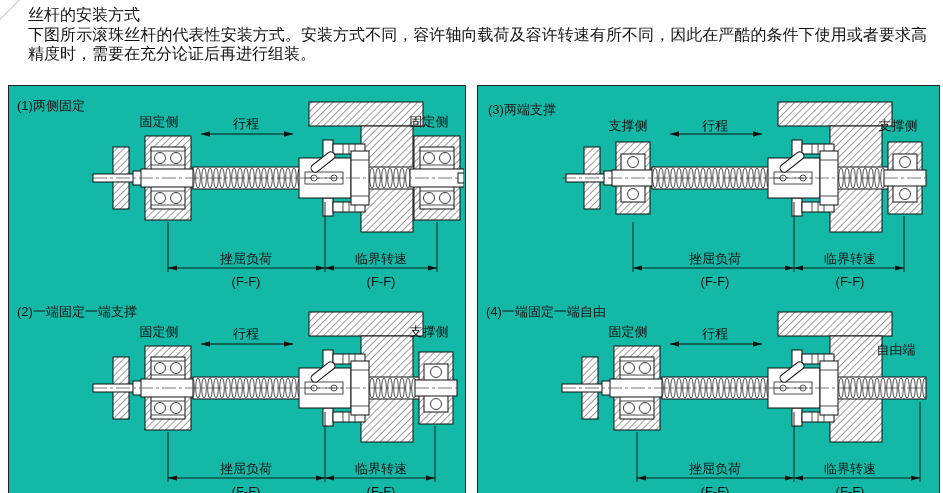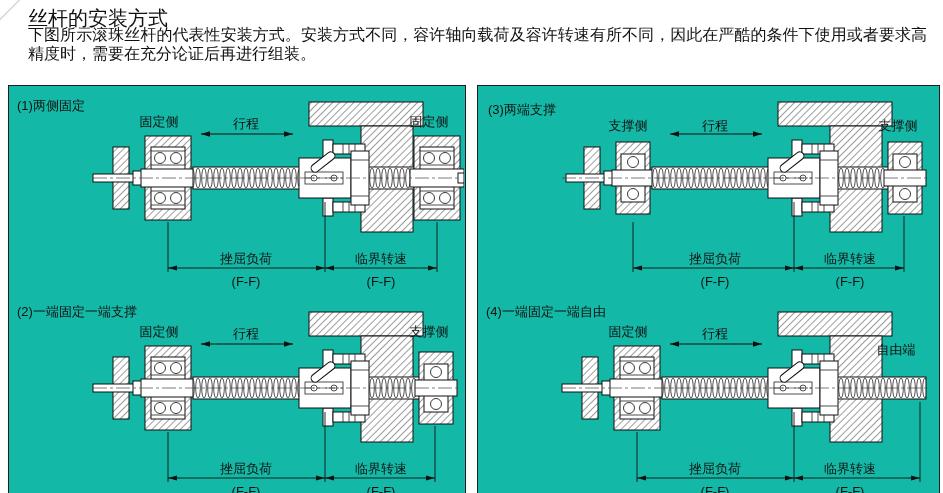--- a/index.html
+++ b/index.html
@@ -1,21 +1,21 @@
 <!DOCTYPE html>
 <html><head>
 <meta charset="utf-8">
 <style>
   html,body{margin:0;padding:0;}
   body{
     width:943px;height:493px;background:#fff;position:relative;overflow:hidden;
     font-family:"Liberation Sans","DejaVu Sans",sans-serif;color:#111;
   }
   .corner-mark{position:absolute;left:-10px;top:8px;width:42px;height:1px;background:#c8c8c8;transform:rotate(-45deg);}
-  .page-title{position:absolute;left:28px;top:5px;font-size:20px;white-space:nowrap;}
+  .page-title{position:absolute;left:28px;top:5px;font-size:16px;white-space:nowrap;}
   .intro{position:absolute;left:28px;top:25px;width:899px;font-size:16px;line-height:19px;text-align:justify;}
   .panel{position:absolute;top:85px;height:420px;border:1.5px solid #1f1f1f;background:#14b8a6;overflow:hidden;}
   .panel-left{left:8px;width:456px;}
   .panel-right{left:477px;width:461px;}
   svg.dsvg{display:block;}
   svg text{fill:#111;font-size:13px;font-family:"Liberation Sans","DejaVu Sans",sans-serif;}
   svg text.lbl{text-anchor:middle;}
 </style>
 </head>
 <body>

